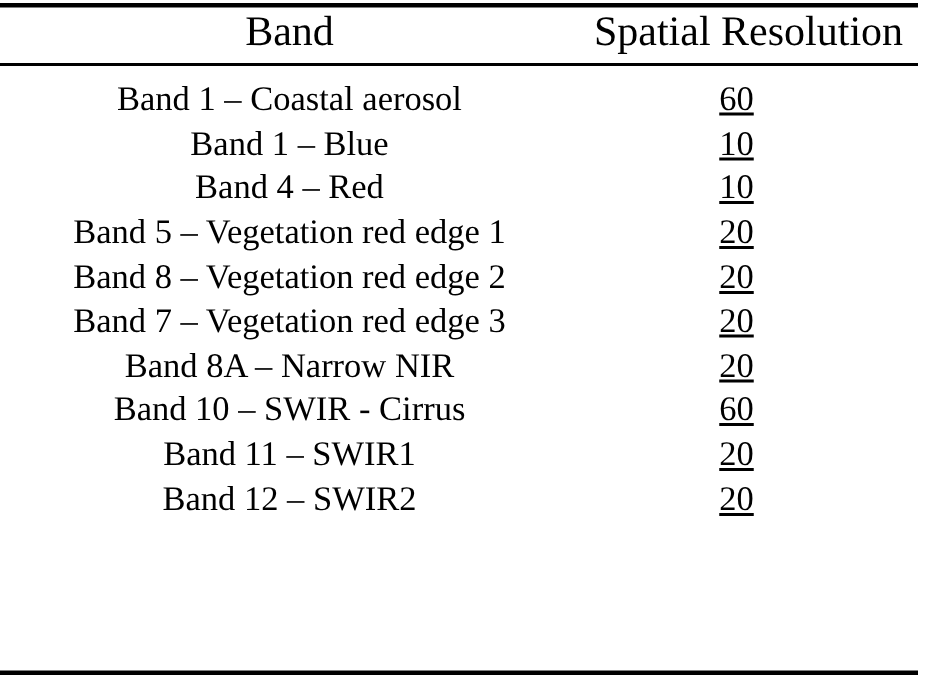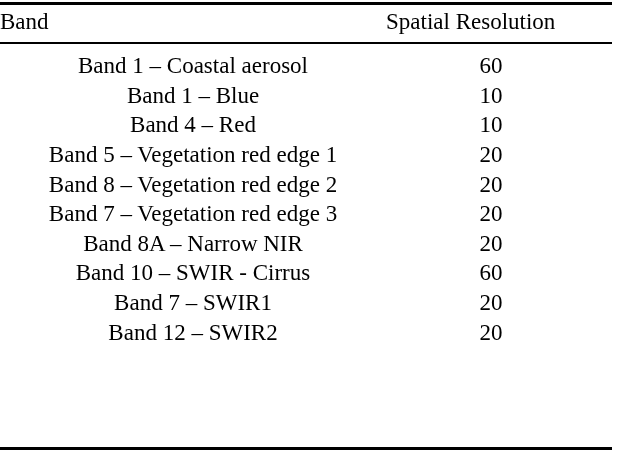--- a/index.html
+++ b/index.html
@@ -54,44 +54,44 @@
     position: absolute;
     left: 0;
     top: 447px;
     width: 612px;
     height: 3px;
     background: #000000;
   }
 
   thead th {
     font-weight: normal;
-    font-size: 23px;
+    font-size: 28px;
     line-height: 23px;
     padding: 0;
     height: 42px;
     vertical-align: middle;
-    text-align: left;
+    text-align: center;
     white-space: nowrap;
   }
   thead th.th-band { padding-right: 0px; }
   thead th.th-res  { padding-right: 0px; }
 
   tbody td {
     font-size: 23px;
     line-height: 23px;
     padding: 0;
     height: 29.6px;
     vertical-align: middle;
     text-align: center;
     white-space: nowrap;
   }
   tbody tr:first-child td { padding-top: 9px; }
 
   td.cell-band { padding-right: 0px; margin-left: 12px; }
-  td.cell-res  { padding-right: 16px; }
+  td.cell-res  { padding-right: 16px; text-decoration: underline; }
 </style>
 </head>
 <body>
 
 <div class="table-wrap">
 
   <div class="rule-top"></div>
   <div class="rule-mid"></div>
   <div class="rule-bottom"></div>
 
@@ -133,21 +133,21 @@
       </tr>
       <tr>
         <td class="cell-band">Band 8A – Narrow NIR</td>
         <td class="cell-res">20</td>
       </tr>
       <tr>
         <td class="cell-band">Band 10 – SWIR - Cirrus</td>
         <td class="cell-res">60</td>
       </tr>
       <tr>
-        <td class="cell-band">Band 7 – SWIR1</td>
+        <td class="cell-band">Band 11 – SWIR1</td>
         <td class="cell-res">20</td>
       </tr>
       <tr>
         <td class="cell-band">Band 12 – SWIR2</td>
         <td class="cell-res">20</td>
       </tr>
     </tbody>
   </table>
 
 </div>

